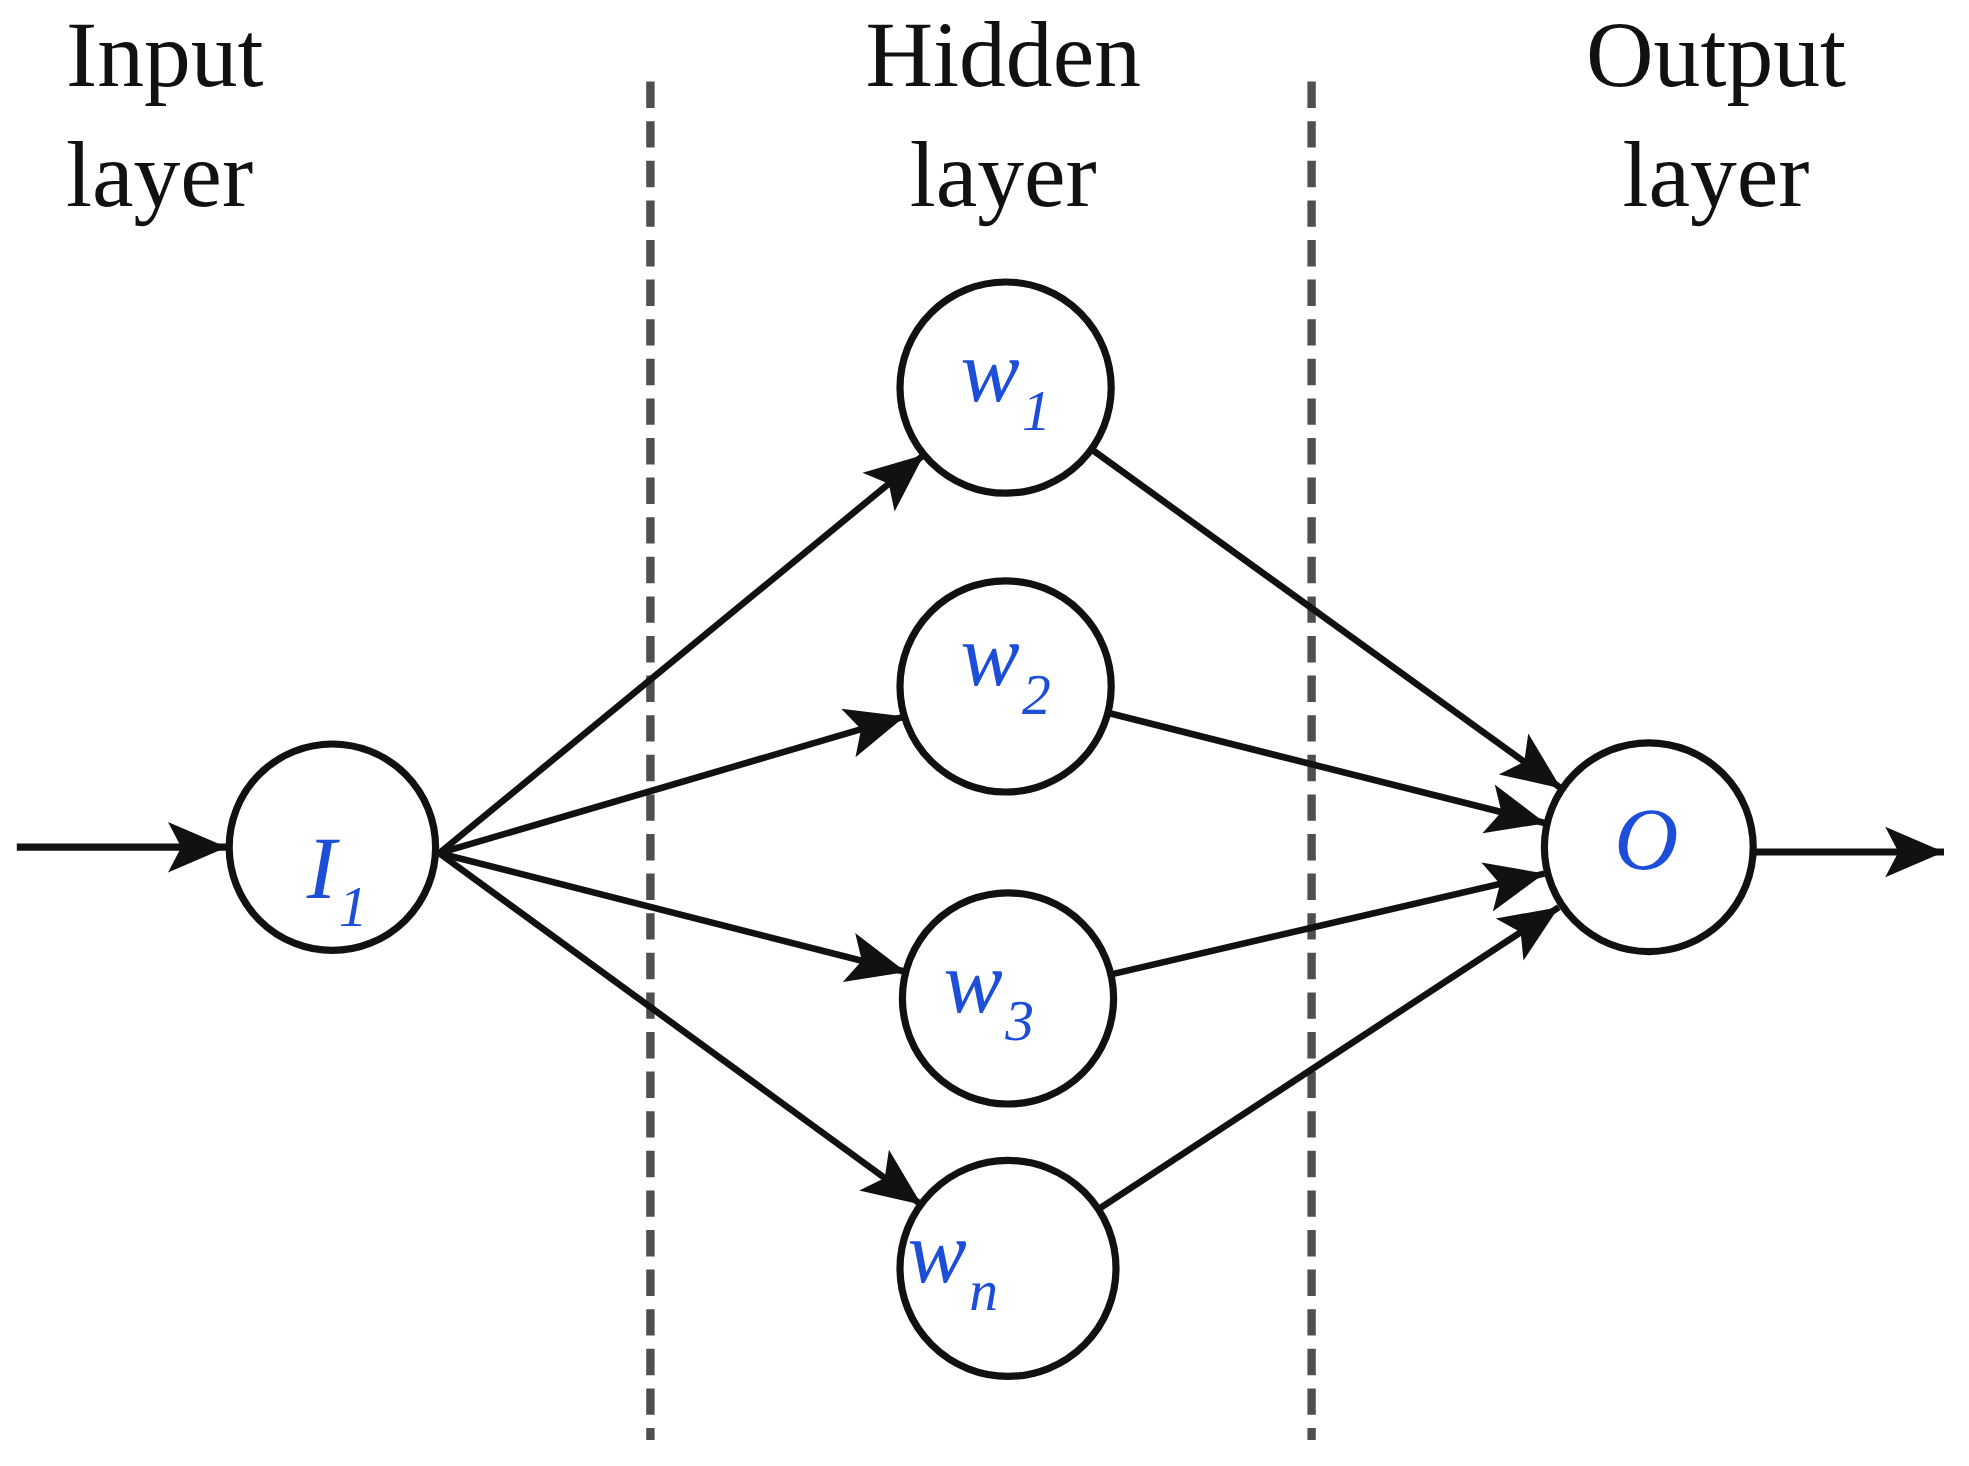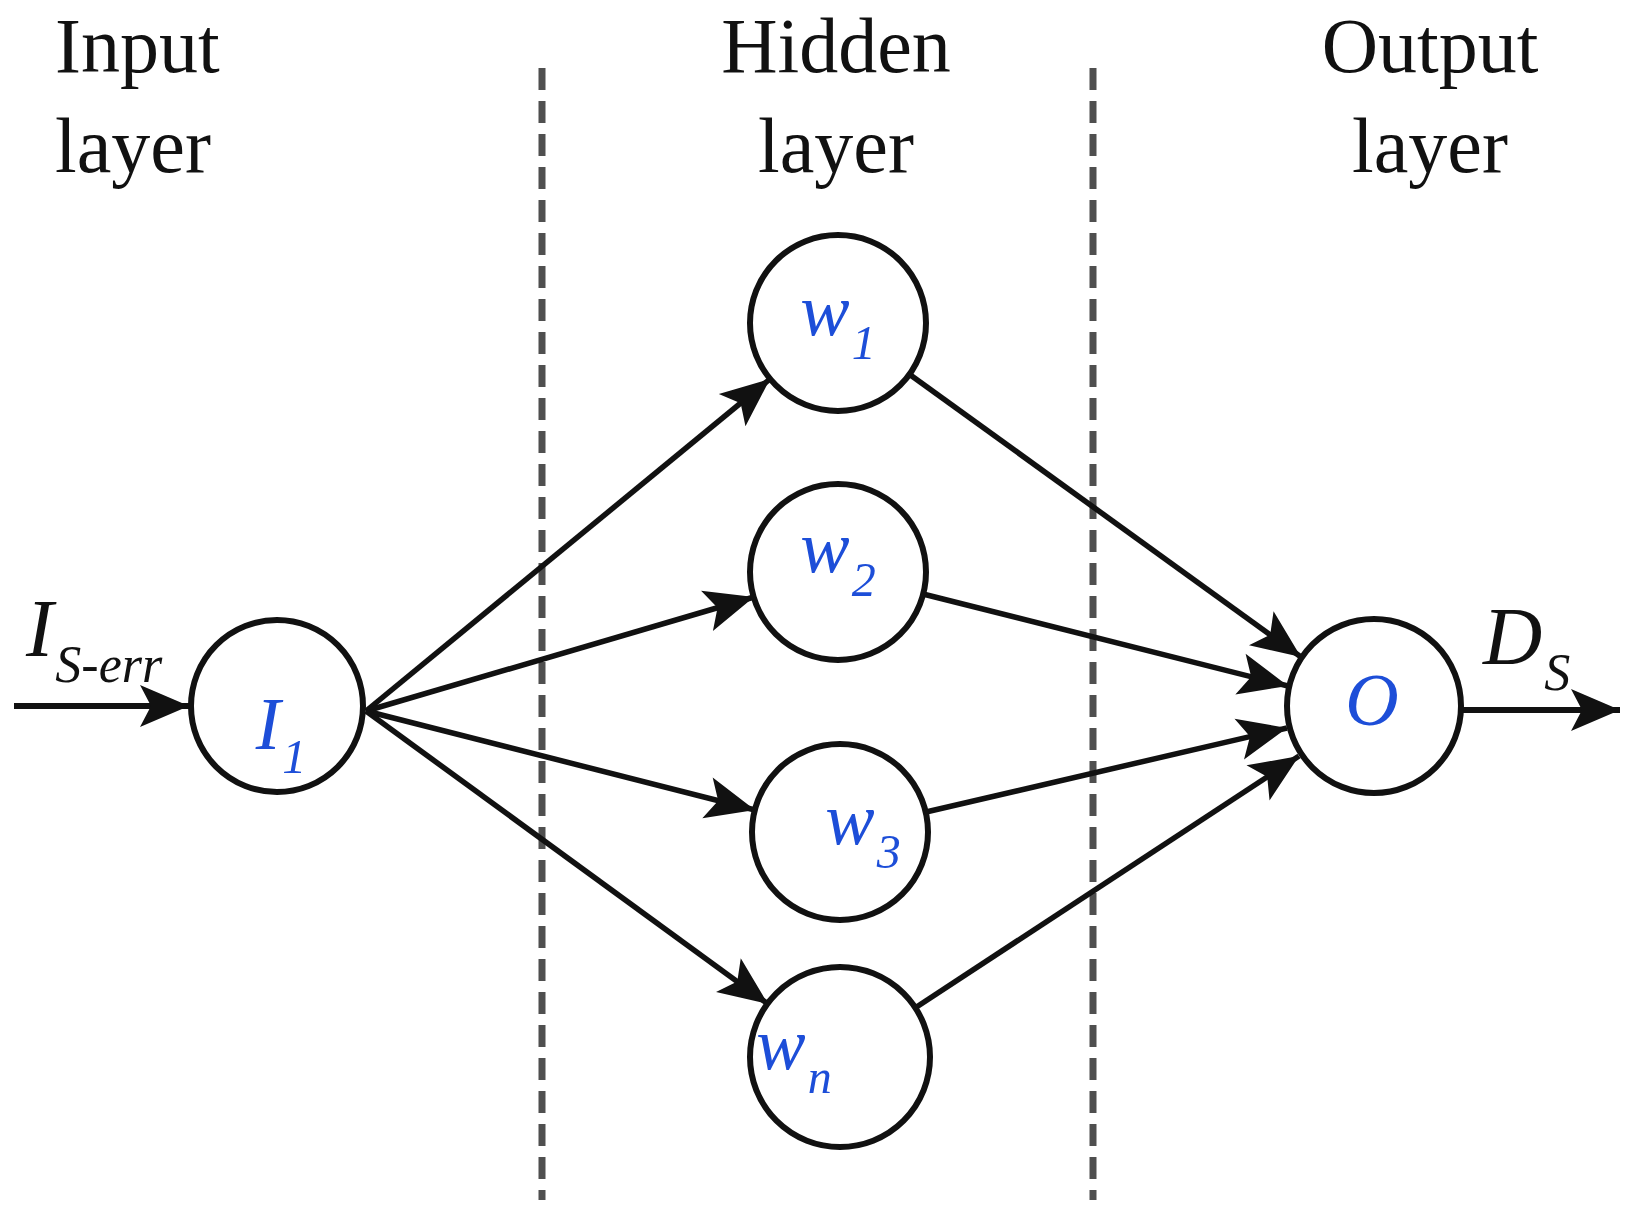--- a/index.html
+++ b/index.html
@@ -85,28 +85,26 @@
     <circle cx="1374" cy="706" r="87" fill="#ffffff" stroke="#111111" stroke-width="6"></circle>
   </svg>
 
   <div class="layer-label left-aligned" style="left:55px;">Input
 layer</div>
   <div class="layer-label centered" style="left:836px;">Hidden
 layer</div>
   <div class="layer-label centered" style="left:1430px;">Output
 layer</div>
 
-  <div class="signal-label" style="left:26px; top:588px;"><span>I</span><span class="sub">S-err</span></div>
-  <div class="signal-label" style="left:1483px; top:596px;"><span>D</span><span class="sub">S</span></div>
 
   <div class="node-label" style="left:281px; top:706px;margin-top:31px;"><span>I</span><span class="sub">1</span></div>
 
   <div class="node-label" style="left:838px; top:323px;"><span>w</span><span class="sub">1</span></div>
 
   <div class="node-label" style="left:838px; top:560px;"><span>w</span><span class="sub">2</span></div>
 
-  <div class="node-label" style="left:863px; top:832px;"><span>w</span><span class="sub">3</span></div>
+  <div class="node-label" style="left:824px; top:832px;"><span>w</span><span class="sub">3</span></div>
 
   <div class="node-label" style="left:794px; top:1057px;"><span>w</span><span class="sub">n</span></div>
 
   <div class="node-label" style="left:1372px; top:704px;"><span>O</span></div>
 
 </div>
 
 </body></html>

